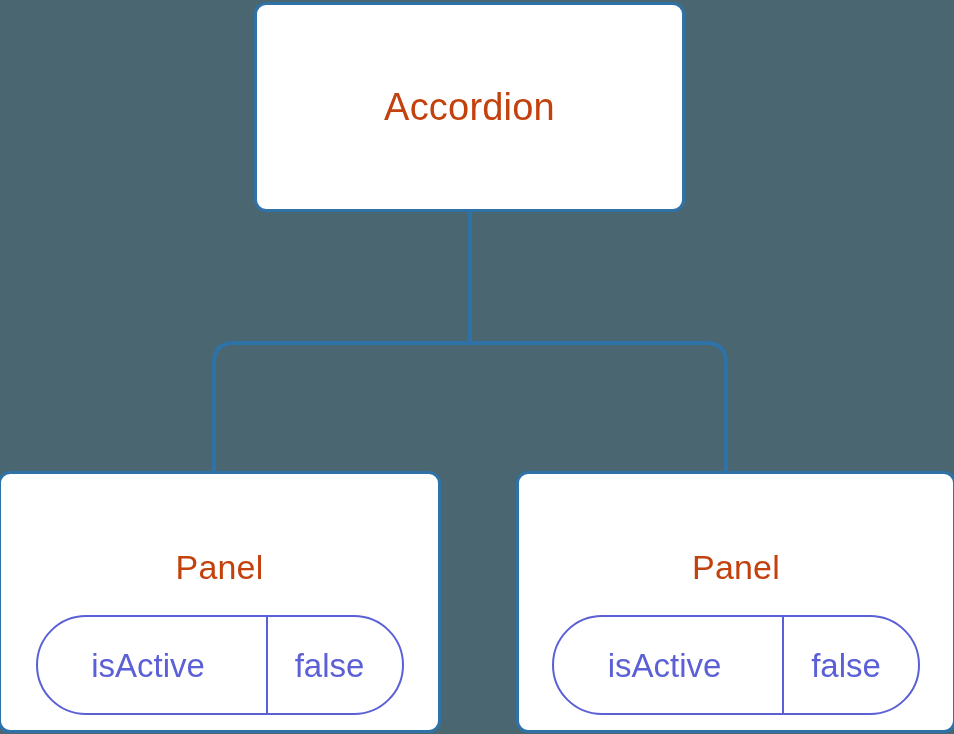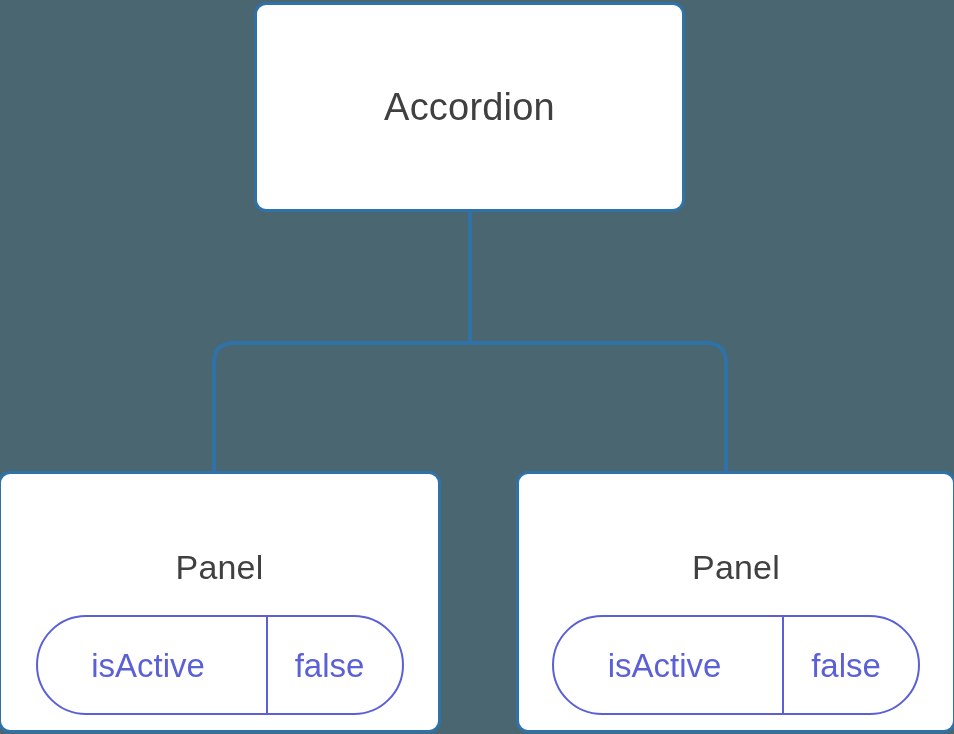--- a/index.html
+++ b/index.html
@@ -66,21 +66,21 @@
 
   .node-leaf-right {
     left: 516px;
     top: 471px;
     width: 440px;
     height: 262px;
     justify-content: flex-start;
   }
 
   .node-title {
-    color: #404040;
+    color: #c2410c;
     font-size: 38px;
     line-height: 1;
     font-weight: 400;
     letter-spacing: 0.2px;
     white-space: nowrap;
   }
 
   .node-leaf-left .node-title,
   .node-leaf-right .node-title {
     margin-top: 76px;

